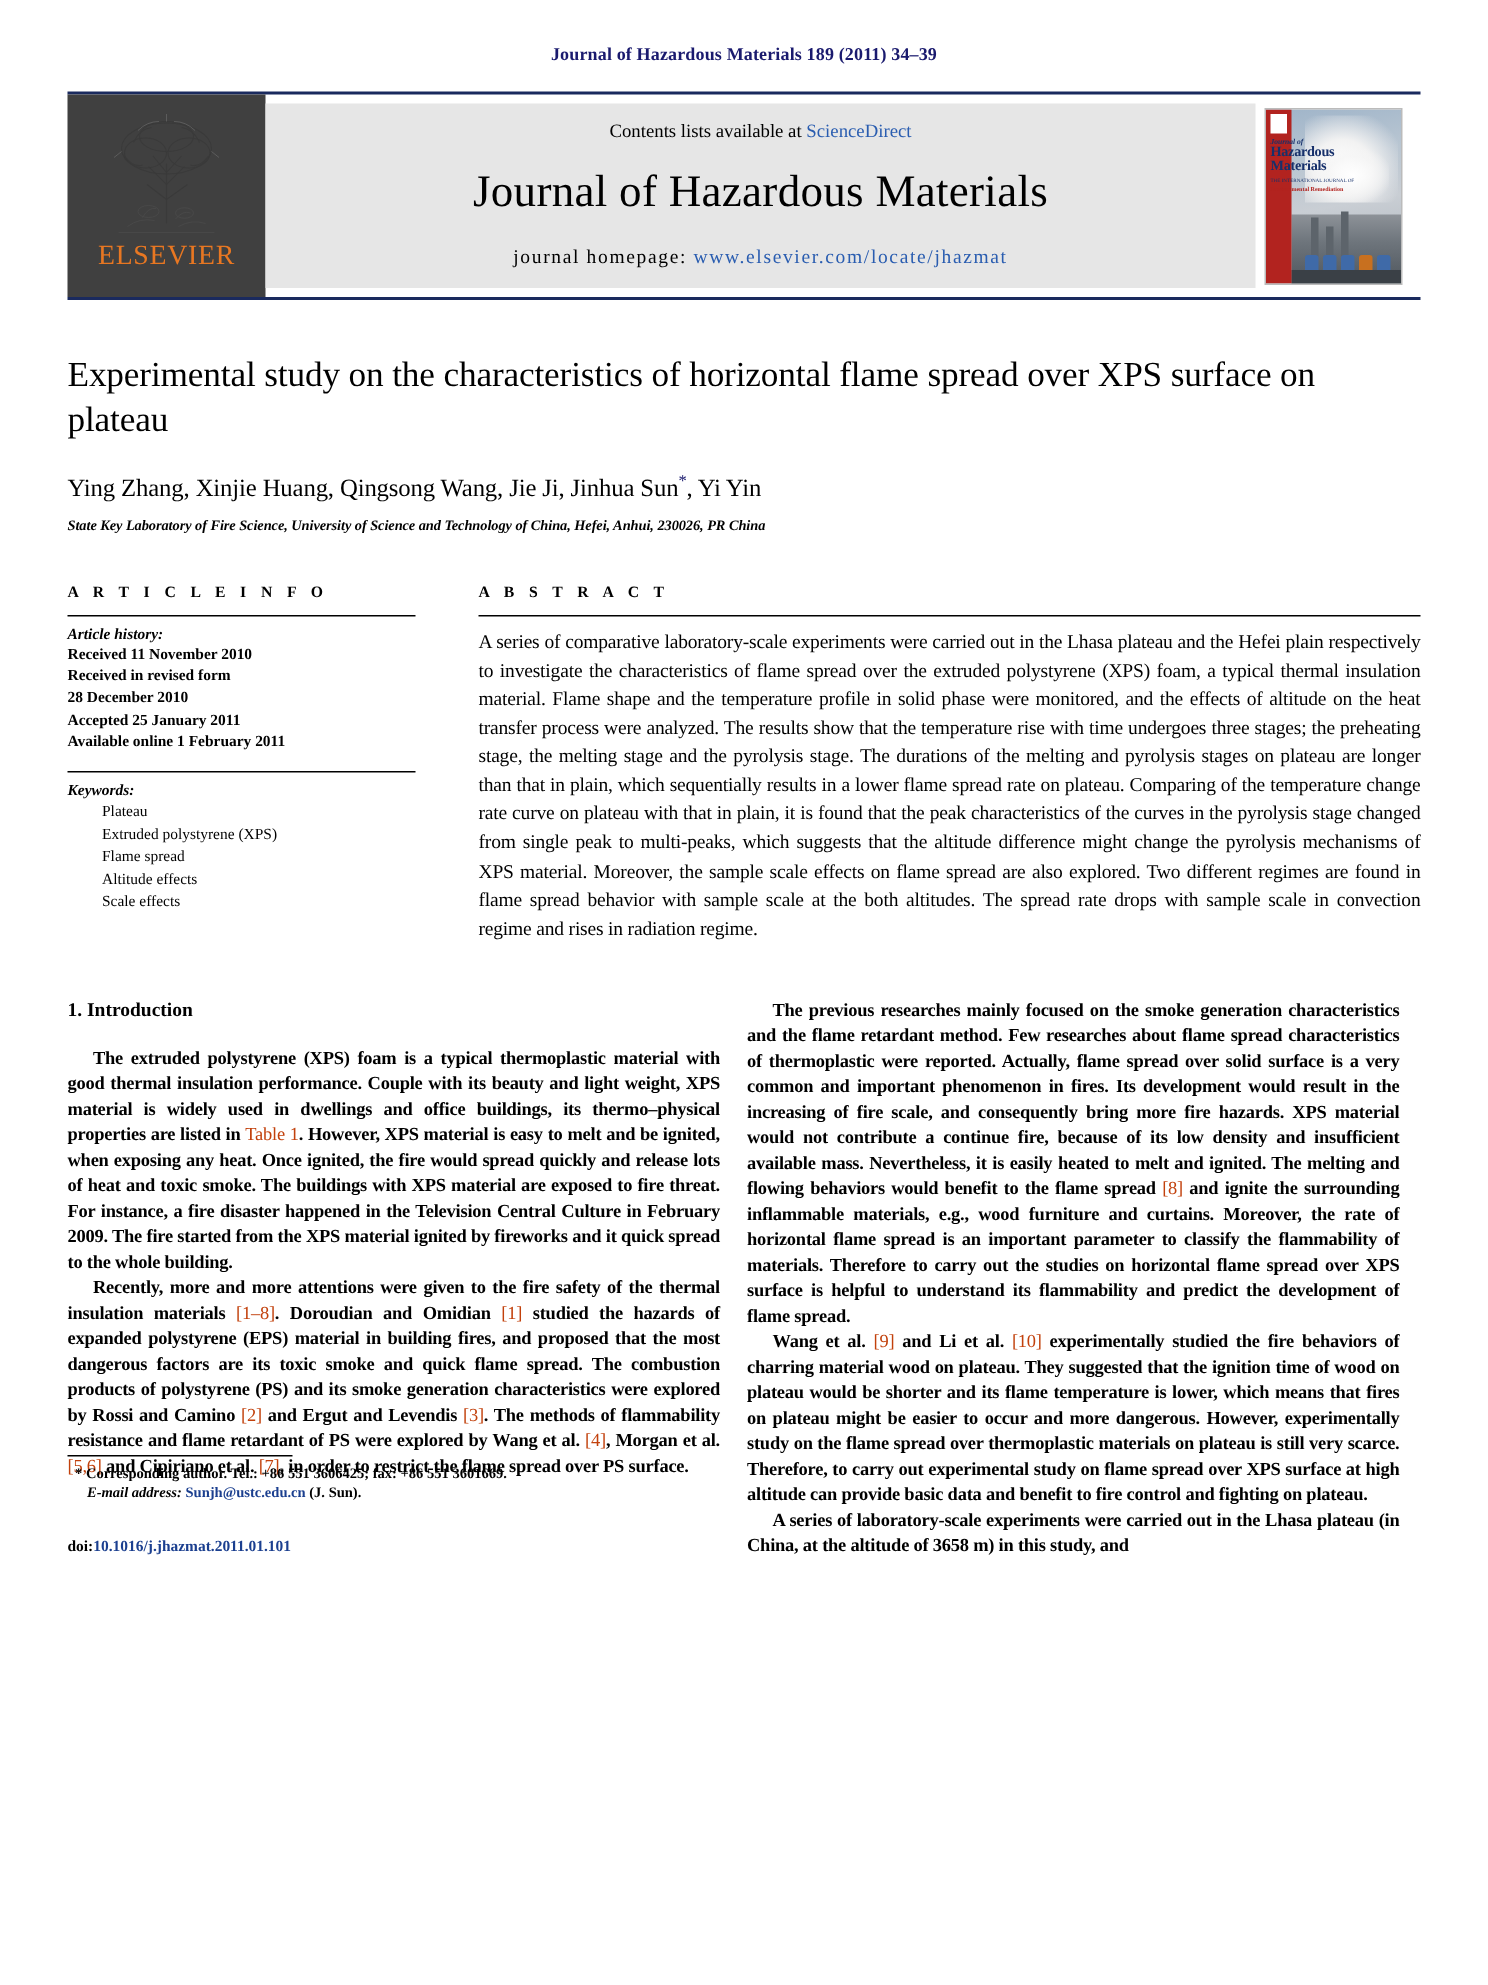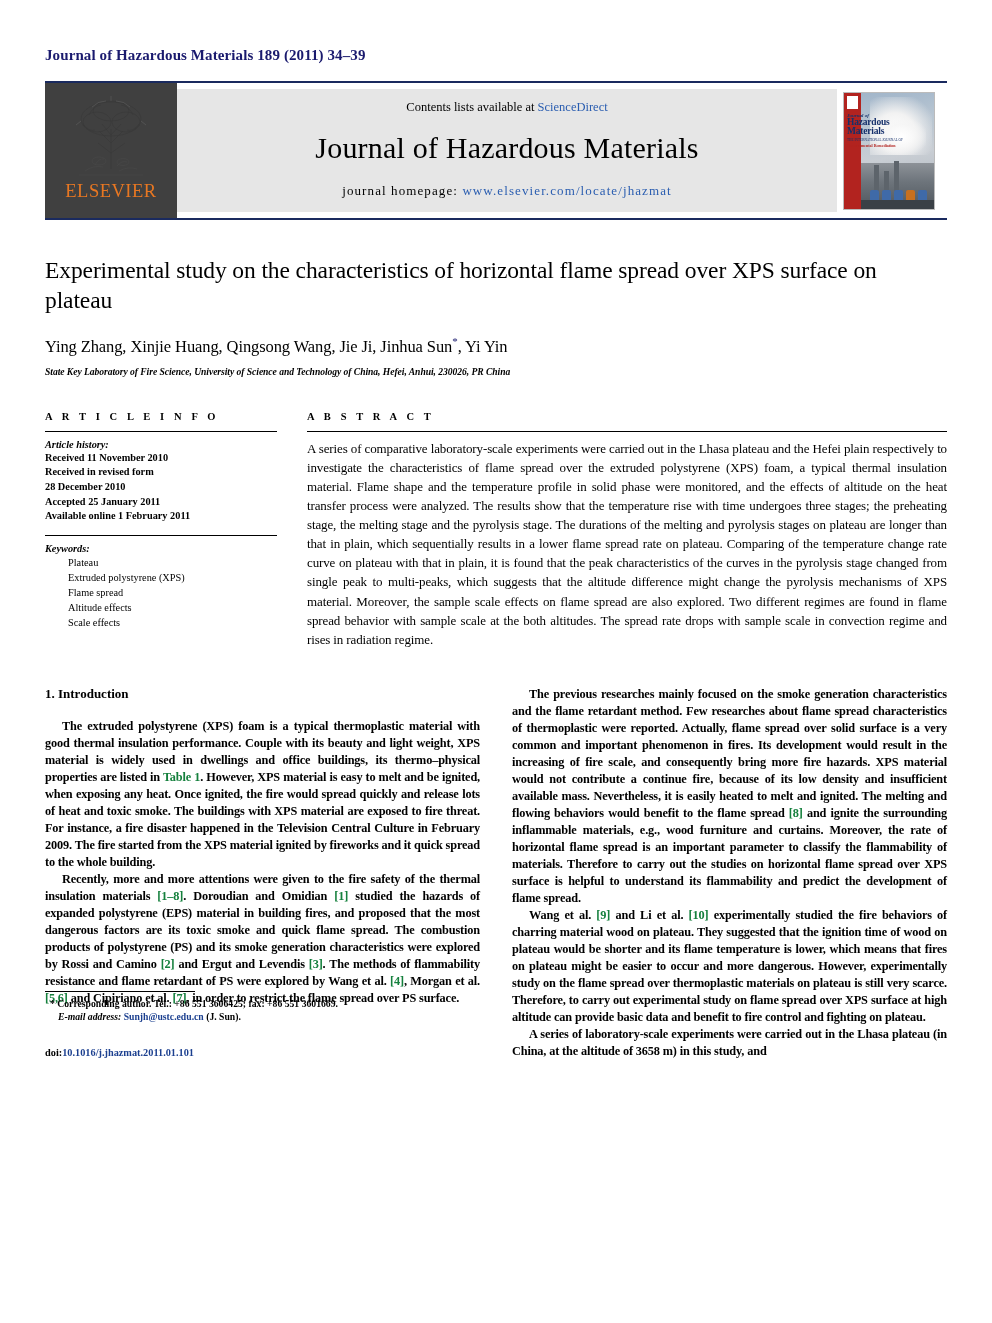--- a/index.html
+++ b/index.html
@@ -10,25 +10,25 @@
     background: #ffffff;
     font-family: "Liberation Serif", serif;
     color: #000;
     position: relative;
     overflow: hidden;
   }
   .page { position: relative; width: 992px; height: 1323px; padding: 0 45px; }
 
   
   .running-head {
-    text-align: left;
-    font-size: 15px;
+    text-align: center;
+    font-size: 12px;
     font-weight: bold;
     color: #1a1a6e;
-    padding-top: 47px;
+    padding-top: 29px;
     letter-spacing: 0.1px;
   }
 
   
   .masthead {
     margin-top: 17px;
     border-top: 2.5px solid #1a2a5e;
     border-bottom: 2.5px solid #1a2a5e;
     display: flex;
     align-items: stretch;
@@ -128,21 +128,21 @@
     font-style: italic;
     font-weight: bold;
     margin: 0;
     letter-spacing: -0.05px;
   }
 
   
   .info-row {
     margin-top: 34px;
     display: flex;
-    gap: 30px;
+    gap: 42px;
   }
   .col-info { width: 232px; flex: 0 0 232px; }
   .col-abs { flex: 1 1 auto; }
   .sec-label {
     font-size: 10.5px;
     font-weight: bold;
     letter-spacing: 3.6px;
     margin-bottom: 9px;
   }
   .rule { border-top: 1.6px solid #000; margin-bottom: 7px; }
@@ -161,41 +161,41 @@
     font-size: 11.1px;
     text-align: right;
     margin-top: 9px;
     font-weight: bold;
   }
 
   
   .body-cols {
     margin-top: 37px;
     display: flex;
-    gap: 32px;
+    gap: 18px;
   }
   .bcol { width: 435px; flex: 0 0 435px; position: relative; }
   h2.sec {
     font-size: 13px;
     font-weight: bold;
     margin: 0 0 16px 0;
   }
   p.body {
     font-size: 12.3px;
     line-height: 1.385;
     text-align: justify;
     margin: 0;
     text-indent: 17px;
     font-weight: bold;
     letter-spacing: -0.15px;
   }
   a.ref, .ref {
-    color: #15803d;
+    color: #c2410c;
     text-decoration: none;
-    font-weight: bold;
+    font-weight: normal;
   }
 
   
   .footnote-block {
     position: absolute;
     left: 0;
     bottom: 0;
     width: 435px;
   }
   .fn-rule { border-top: 1.1px solid #000; width: 150px; margin-bottom: 5px; }

